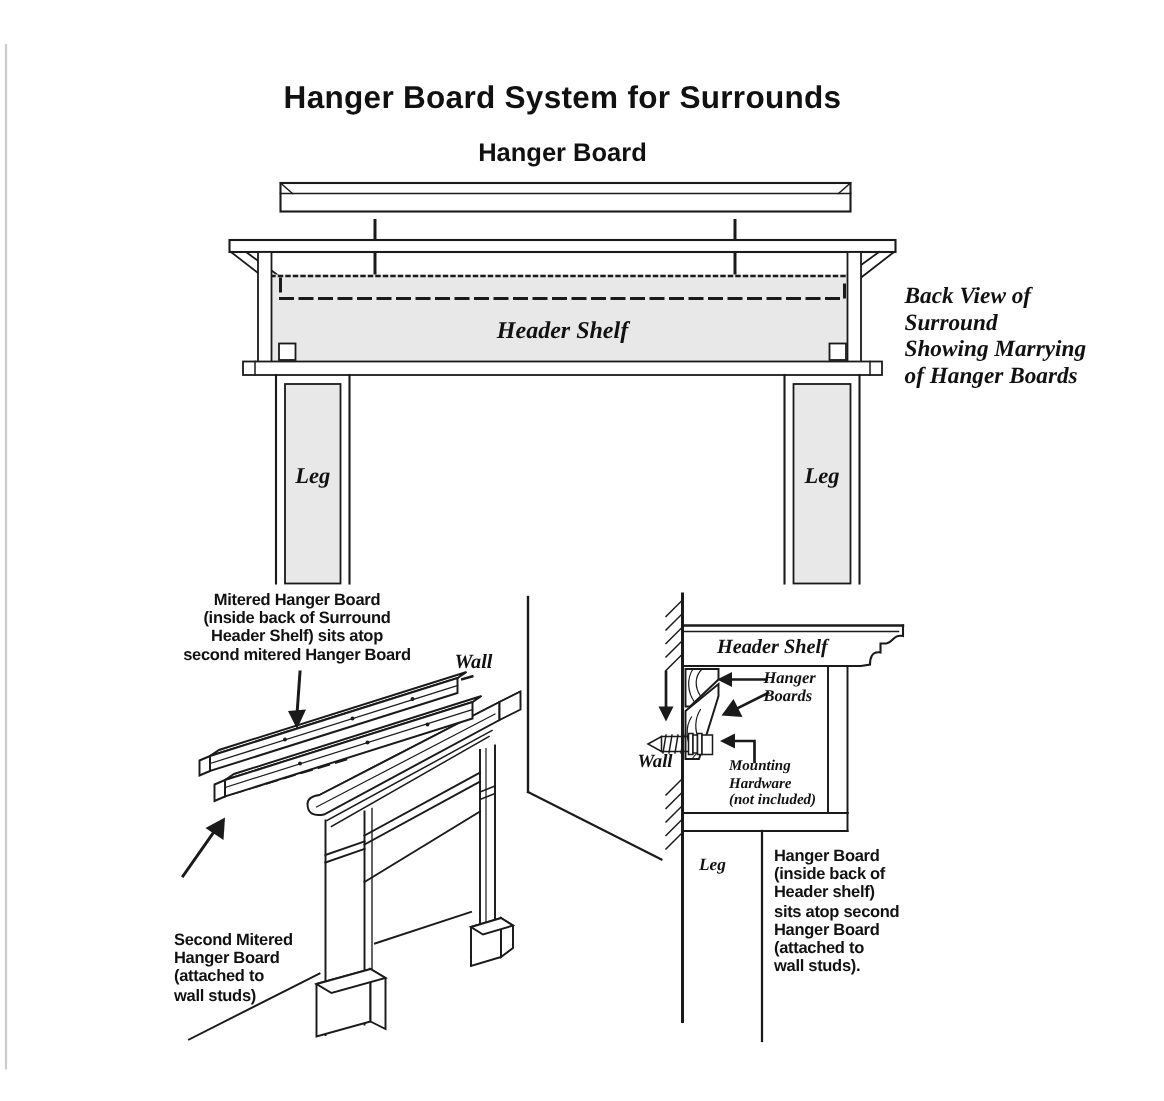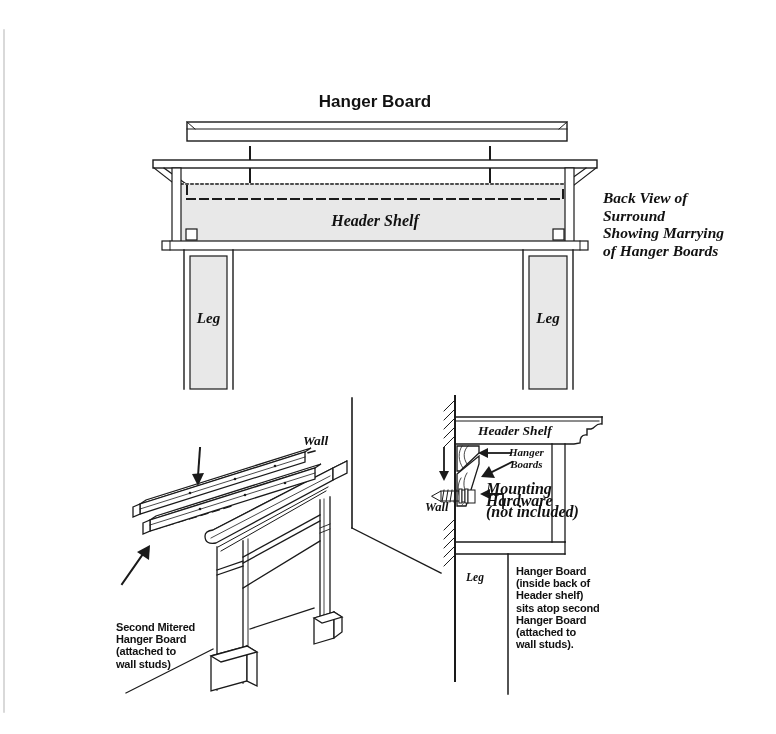--- a/index.html
+++ b/index.html
@@ -218,50 +218,55 @@
       <line x1="512" y1="462" x2="490" y2="473" stroke-width="1.8"></line>
       <polygon points="489,466 495,478 481,477" fill="#1a1a1a" stroke="none"></polygon>
     </g>
     <g>
       <polyline points="503,508 503,494 490,494" stroke-width="1.8"></polyline>
       <polygon points="490,489 490,499 480,494" fill="#1a1a1a" stroke="none"></polygon>
     </g>
   </g>
 </svg>
 
+<div class="lbl sansb title ctr" style="left:60px;top:54px;width:630px;">Hanger Board System for Surrounds</div>
 
 <div class="lbl sansb sub ctr" style="left:260px;top:92px;width:230px;">Hanger Board</div>
 
 <div class="lbl serbi ctr" style="left:300px;top:212px;width:150px;font-size:16px;">Header Shelf</div>
 
 <div class="lbl serbi ctr" style="left:184px;top:310px;width:49px;font-size:15px;">Leg</div>
 
 <div class="lbl serbi ctr" style="left:523px;top:310px;width:50px;font-size:15px;">Leg</div>
 
 <div class="lbl serbi" style="left:603px;top:189px;font-size:15.5px;line-height:17.5px;">Back View of
 Surround
 Showing Marrying
 of Hanger Boards</div>
 
+<div class="lbl sansb note ctr" style="left:98px;top:394px;width:200px;">Mitered Hanger Board
+(inside back of Surround
+Header Shelf) sits atop
+second mitered Hanger Board</div>
 
 <div class="lbl serbi" style="left:303px;top:433px;font-size:13.5px;">Wall</div>
 
 <div class="lbl sansb note" style="left:116px;top:587px;margin-top:34px;">Second Mitered
 Hanger Board
 (attached to
 wall studs)</div>
 
 <div class="lbl serbi" style="left:478px;top:423px;font-size:13.5px;">Header Shelf</div>
 
-<div class="lbl serbi" style="left:509px;top:447px;font-size:11px;line-height:11.5px;text-align:center;">Hanger
+<div class="lbl serbi" style="left:509px;top:447px;font-size:11px;line-height:11.5px;">Hanger
 Boards</div>
 
 <div class="lbl serbi" style="left:425px;top:500px;font-size:12.5px;">Wall</div>
 
-<div class="lbl serbi" style="left:486px;top:483px;font-size:16px;line-height:11.5px;">Mounting
+<div class="lbl serbi" style="left:486px;top:505px;font-size:10px;line-height:11.5px;">Mounting
 Hardware
 (not included)</div>
 
 <div class="lbl serbi" style="left:466px;top:571px;font-size:11.5px;">Leg</div>
 
 <div class="lbl sansb note" style="left:516px;top:565px;">Hanger Board
 (inside back of
 Header shelf)
 sits atop second
 Hanger Board

